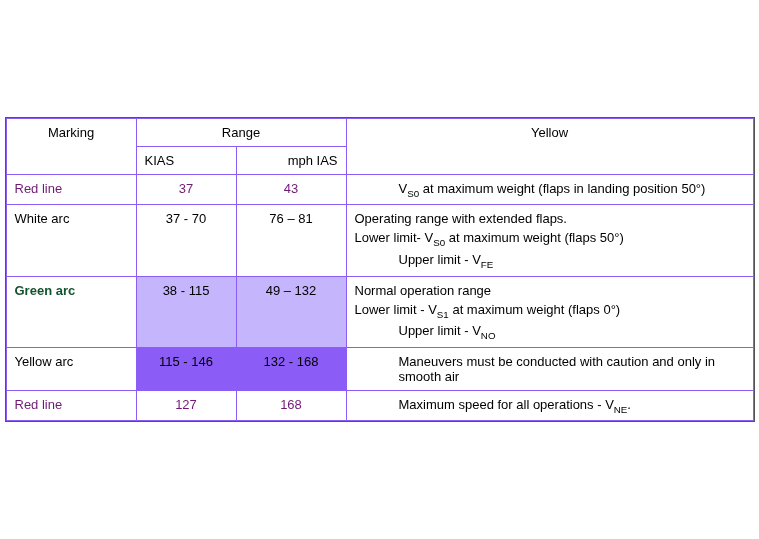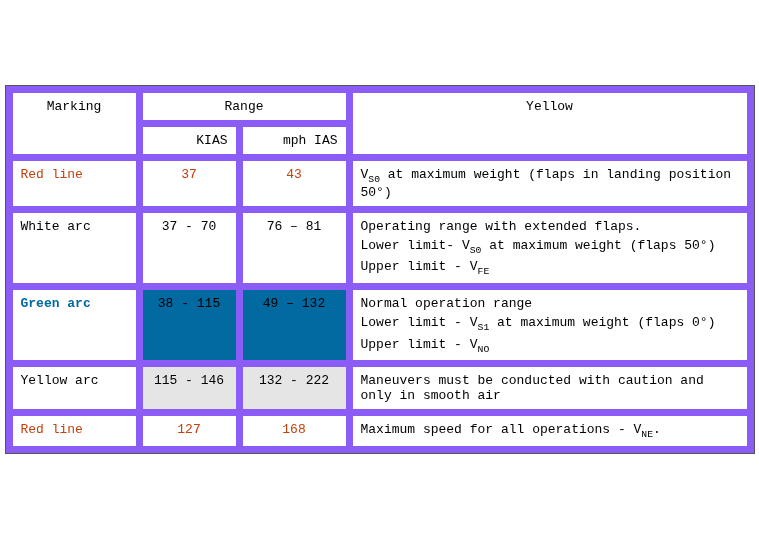--- a/index.html
+++ b/index.html
@@ -15,43 +15,42 @@
     }
     .table-wrapper {
       width: 750px;
       border: 1px solid #555;
     }
     table {
       width: 100%;
       border-collapse: collapse;
     }
     th, td {
-      border: 7px solid #8b5cf6;
+      border: 1px solid #8b5cf6;
       padding: 6px 8px;
       vertical-align: top;
-      font-family: Liberation Mono, monospace;
     }
     thead th {
       text-align: center;
       font-weight: normal;
       background: #fff;
     }
     th.marking-header { width: 130px; }
-    th.kias-col { width: 100px; text-align: right; }
+    th.kias-col { width: 100px; text-align: left; }
     th.mph-col { width: 110px; text-align: right; }
     td.marking-cell { width: 130px; }
     td.range-cell { text-align: center; }
     td.meaning-cell { }
-    .red-text { color: #c2410c; }
-    .green-text { color: #0369a1; font-weight: bold; }
-    .green-bg { background-color: #0369a1; }
-    .yellow-bg { background-color: #e5e5e5; }
+    .red-text { color: #701a75; }
+    .green-text { color: #14532d; font-weight: bold; }
+    .green-bg { background-color: #c4b5fd; }
+    .yellow-bg { background-color: #8b5cf6; }
     sub { font-size: 0.75em; }
     p { margin-bottom: 4px; }
-    p:last-child { margin-bottom: 0; }
+    p:last-child { margin-bottom: 0; margin-left: 44px; }
   </style>
 </head>
 <body>
 
 <div class="table-wrapper">
   <table>
     <thead>
       <tr>
         <th class="marking-header" rowspan="2">Marking</th>
         <th colspan="2">Range</th>
@@ -114,21 +113,21 @@
       </tr>
 
       <tr>
         <td class="marking-cell">
           <span>Yellow arc</span>
         </td>
         <td class="range-cell yellow-bg">
           <span>115 - 146</span>
         </td>
         <td class="range-cell yellow-bg">
-          <span>132 - 222</span>
+          <span>132 - 168</span>
         </td>
         <td class="meaning-cell">
           <p>Maneuvers must be conducted with caution and only in smooth air</p>
         </td>
       </tr>
 
       <tr>
         <td class="marking-cell">
           <span class="red-text">Red line</span>
         </td>

